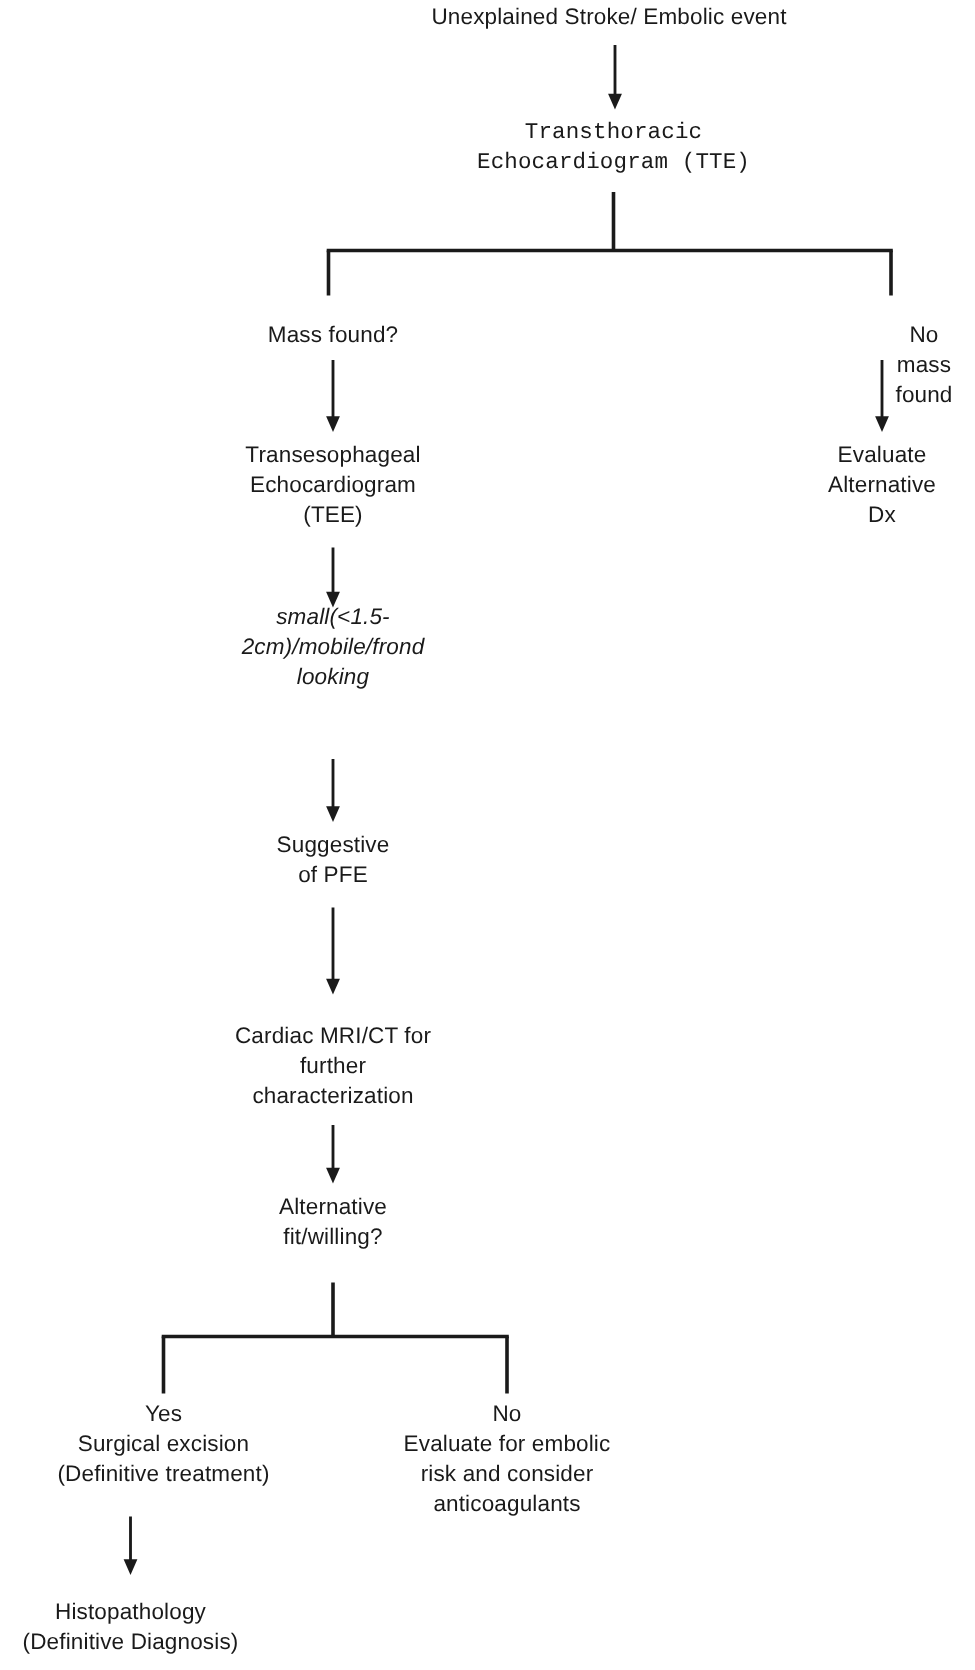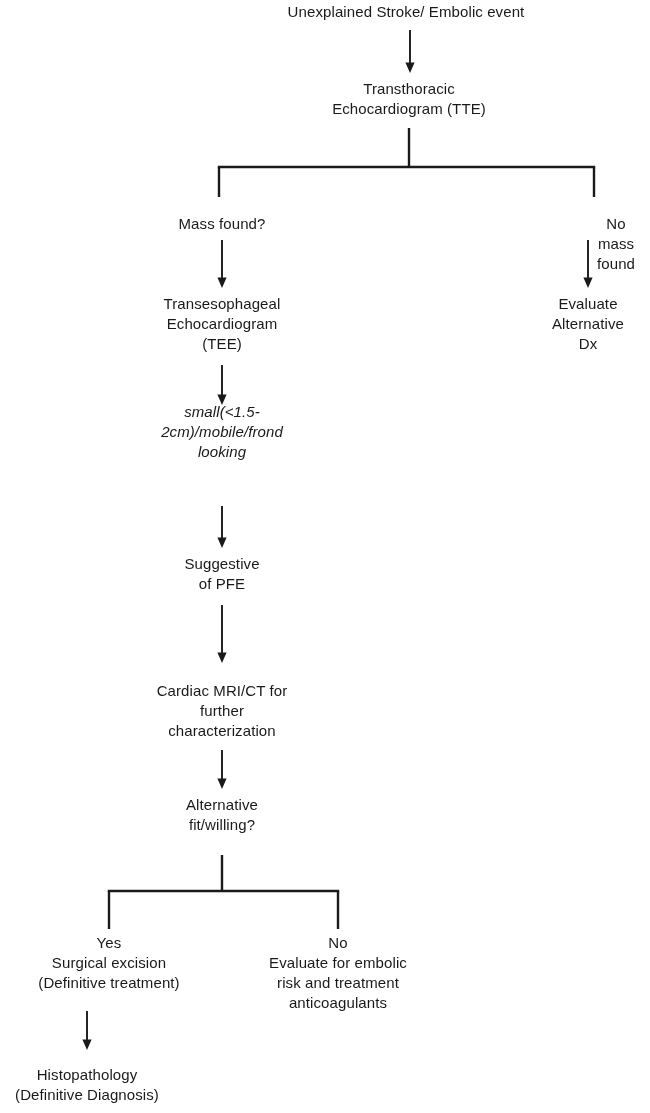--- a/index.html
+++ b/index.html
@@ -75,21 +75,21 @@
         <path d="M217.4,652.5 L226.6,652.5 L222,663 Z" fill="#1a1a1a" stroke="none"></path>
         <line x1="222" y1="750" x2="222" y2="780"></line>
         <path d="M217.4,778.5 L226.6,778.5 L222,789 Z" fill="#1a1a1a" stroke="none"></path>
         <line x1="87" y1="1011" x2="87" y2="1041"></line>
         <path d="M82.4,1039.5 L91.6,1039.5 L87,1050 Z" fill="#1a1a1a" stroke="none"></path>
       </g>
   </svg>
 
   <div id="node-layer">
       <div class="node" style="left: 406px; top: 2px;">Unexplained Stroke/ Embolic event</div>
-      <div class="node" style="left: 409px; top: 79px;">Transthoracic
+      <div class="node" style="left: 409px; top: 79px; font-family: Liberation Mono, monospace;">Transthoracic
 Echocardiogram (TTE)</div>
       <div class="node" style="left: 222px; top: 214px; text-align: right;">Mass found?</div>
       <div class="node" style="left: 588px; top: 214px; margin-left: 28px;">No mass found</div>
       <div class="node" style="left: 222px; top: 294px;">Transesophageal
 Echocardiogram
 (TEE)</div>
       <div class="node" style="left: 588px; top: 294px;">Evaluate
 Alternative
 Dx</div>
       <div class="node" style="left: 222px; top: 402px; font-style: italic;">small(&lt;1.5-
@@ -100,19 +100,19 @@
       <div class="node" style="left: 222px; top: 669px; margin-top: 12px;">Cardiac MRI/CT for
 further
 characterization</div>
       <div class="node" style="left: 222px; top: 795px;">Alternative
 fit/willing?</div>
       <div class="node" style="left: 109px; top: 933px;">Yes
 Surgical excision
 (Definitive treatment)</div>
       <div class="node" style="left: 338px; top: 933px;">No
 Evaluate for embolic
-risk and treatment
+risk and consider
 anticoagulants</div>
       <div class="node" style="left: 87px; top: 1065px;">Histopathology
 (Definitive Diagnosis)</div>
     </div>
 
 </div>
 
 </body></html>

